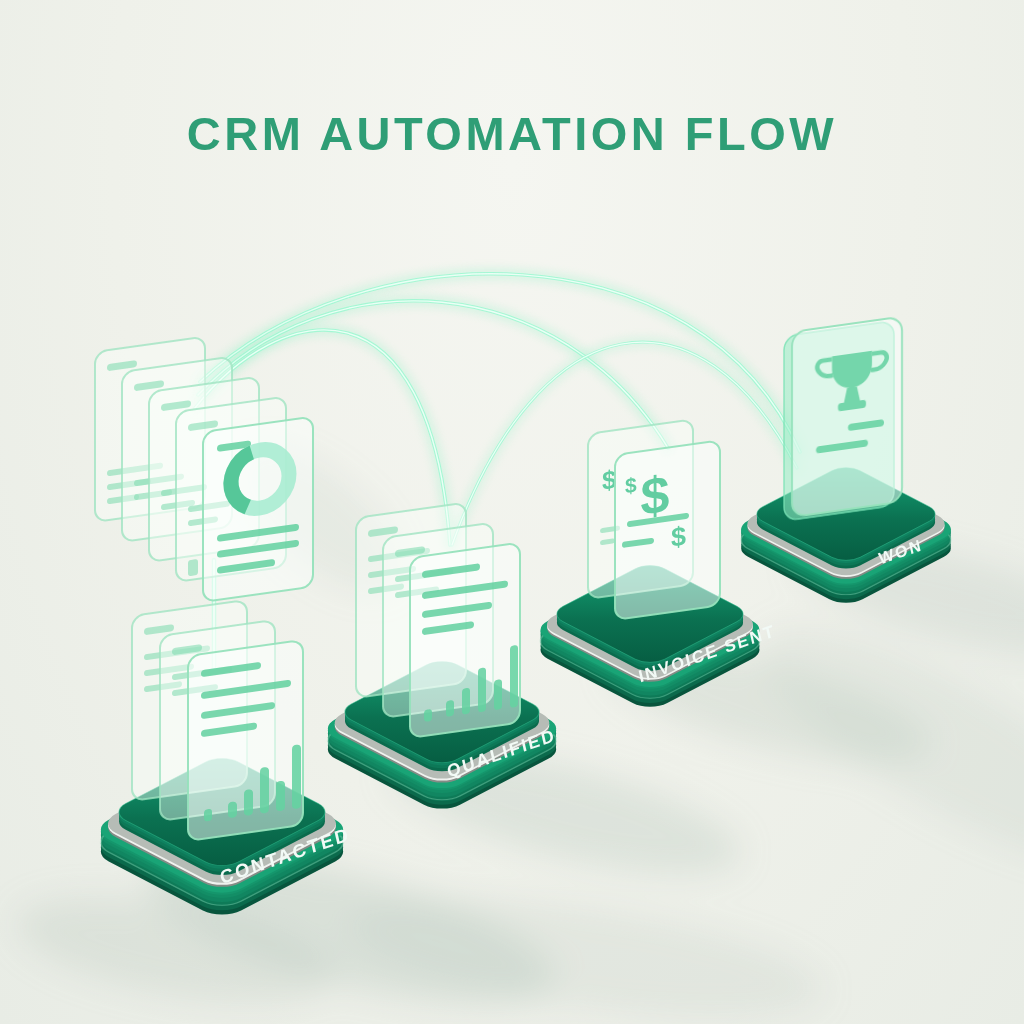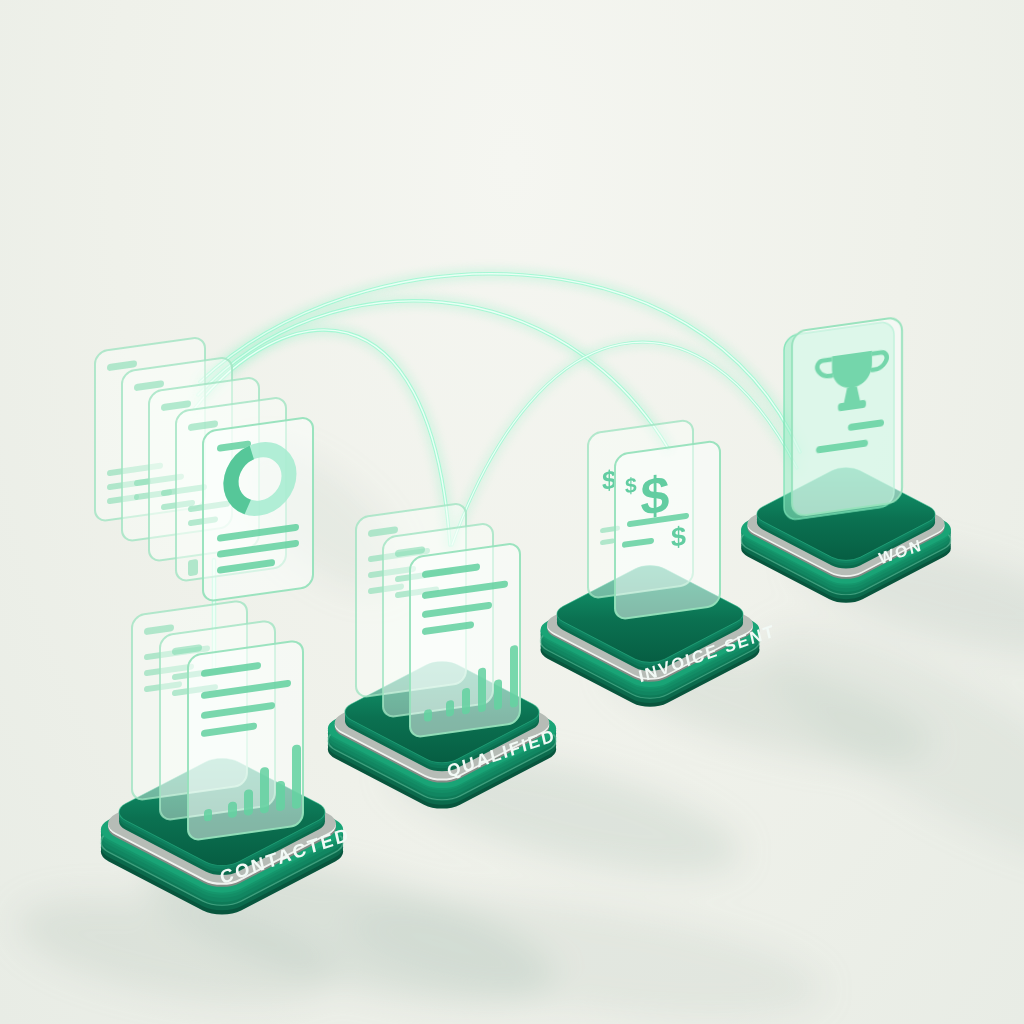--- a/index.html
+++ b/index.html
@@ -25,20 +25,21 @@
   .glass{fill:rgba(252,255,253,0.50);stroke:rgba(150,226,188,0.95);stroke-width:2;}
   .glass-back{fill:rgba(250,254,251,0.42);stroke:rgba(160,228,194,0.8);stroke-width:2;}
   .ink{fill:#66d2a2;opacity:.88;}
   .ink-back{fill:#79d9ab;opacity:.55;}
 </style>
 </head>
 <body>
 
 <div class="scene">
 
+  <h1 class="title">CRM AUTOMATION FLOW</h1>
 
   <svg viewBox="0 0 1024 1024" width="1024" height="1024">
     <defs>
       <rect id="dia" x="-90" y="-90" width="180" height="180" rx="26"></rect>
       <filter id="soft" x="-60%" y="-60%" width="220%" height="220%">
           <feGaussianBlur stdDeviation="16"></feGaussianBlur>
         </filter>
       <filter id="glow" x="-80%" y="-80%" width="260%" height="260%">
           <feGaussianBlur stdDeviation="5"></feGaussianBlur>
         </filter>

